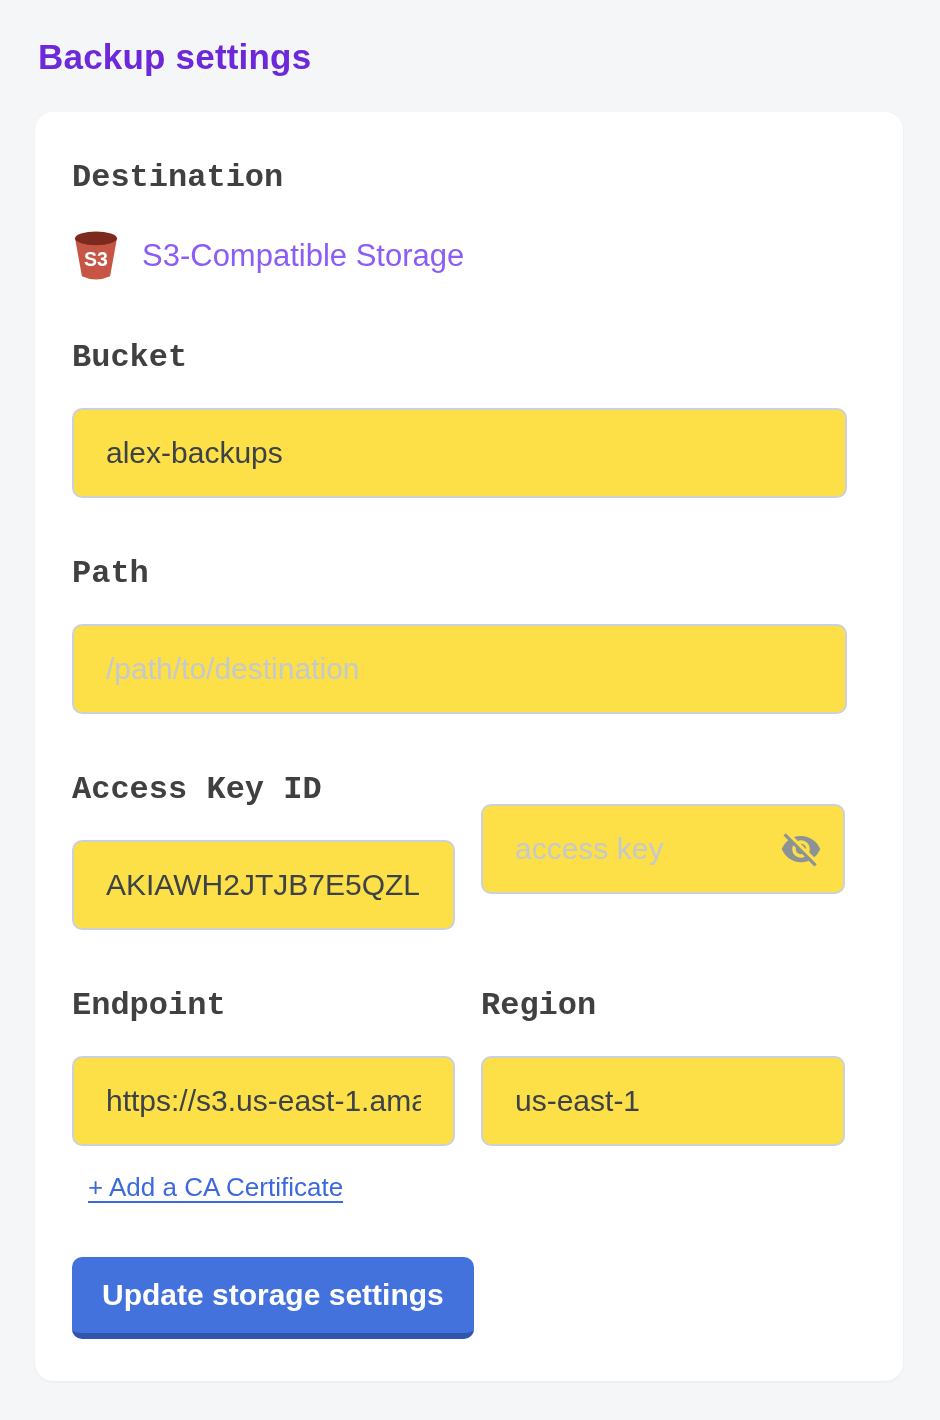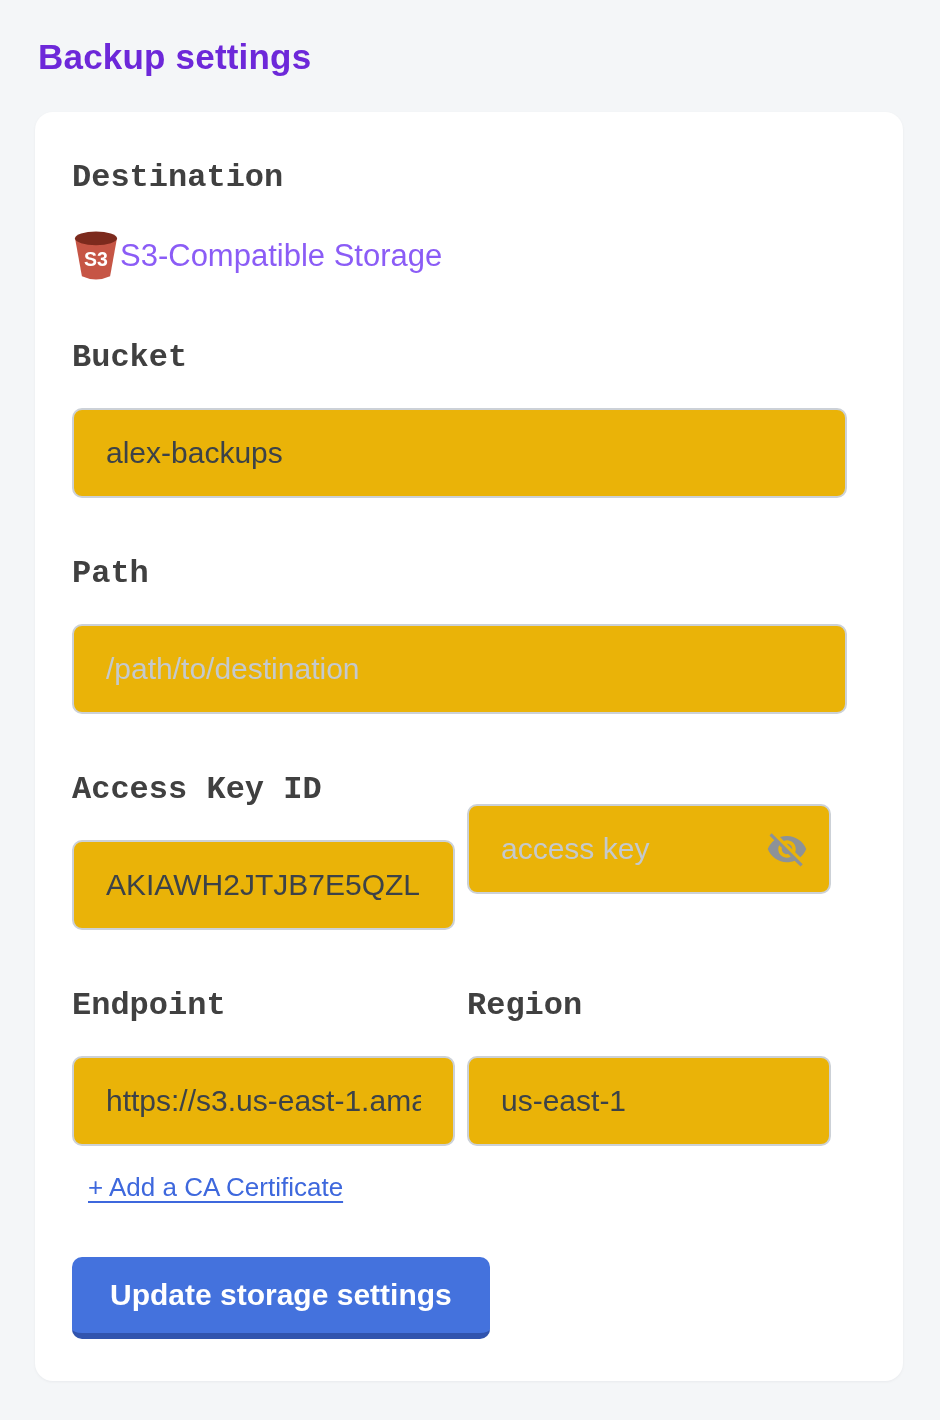--- a/index.html
+++ b/index.html
@@ -23,43 +23,43 @@
     border-radius:18px;
     padding:48px 37px 42px 37px;
     box-shadow:0 1px 3px rgba(16,24,40,.05);
   }
   .field-label {
     font-size:32px; line-height:36px;
     font-weight:bold; color:#404040;font-family:Liberation Mono, monospace;
   }
   .dest-row {
     margin-top:34px;
-    display:flex; align-items:center; 
+    display:flex; align-items:center; gap:22px;
     height:52px;
   }
   .dest-text { font-size:31px; color:#8b5cf6; }
   .section { margin-top:58px; }
   .input {
     display:block;
     margin-top:32px;
     width:775px; height:90px;
     border:2px solid #ccd1d7;
     border-radius:10px;
-    background:#eab308;
+    background:#fde047;
     font-size:30px; color:#3c4248;
     padding:0 32px;
     font-family:"Liberation Sans", sans-serif;
     outline:none;
     white-space:nowrap; overflow:hidden;
   }
   .input::placeholder { color:#c4c9ce; opacity:1; }
   .two-col {
     display:grid;
     grid-template-columns:383px 364px;
-    column-gap:12px;
+    column-gap:26px;
   }
   .two-col .input { width:100%; }
   .input-wrap { position:relative; margin-top:32px; }
   .input-wrap .input { margin-top:0; }
   .secret-input { padding-right:96px; }
   .eye-btn {
     position:absolute; right:20px; top:50%;
     transform:translateY(-50%);
     width:48px; height:48px;
     border:none; background:transparent; cursor:pointer;
@@ -71,21 +71,21 @@
     font-size:26px;
     color:#3e68dd;
     text-decoration:underline;
     text-underline-offset:5px;
     cursor:pointer;
   }
   .submit-btn {
     display:block;
     margin-top:54px;
     height:82px;
-    padding:0 38px;
+    padding:0 30px;
     background:#4472dd;
     border:none;
     border-bottom:6px solid #3154ae;
     border-radius:10px;
     color:#ffffff;
     font-size:30px; font-weight:bold;
     font-family:"Liberation Sans", sans-serif;
     cursor:pointer;
   }
 </style>

